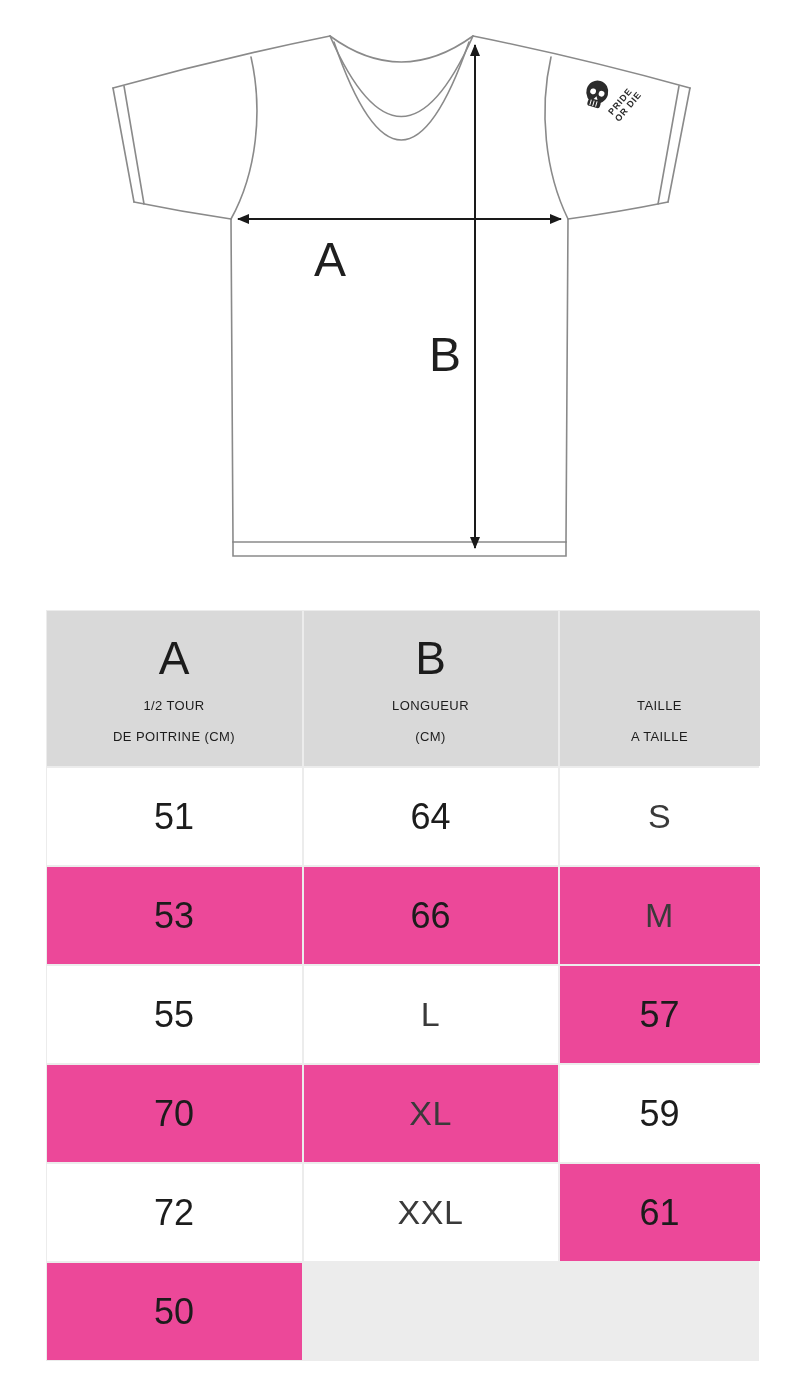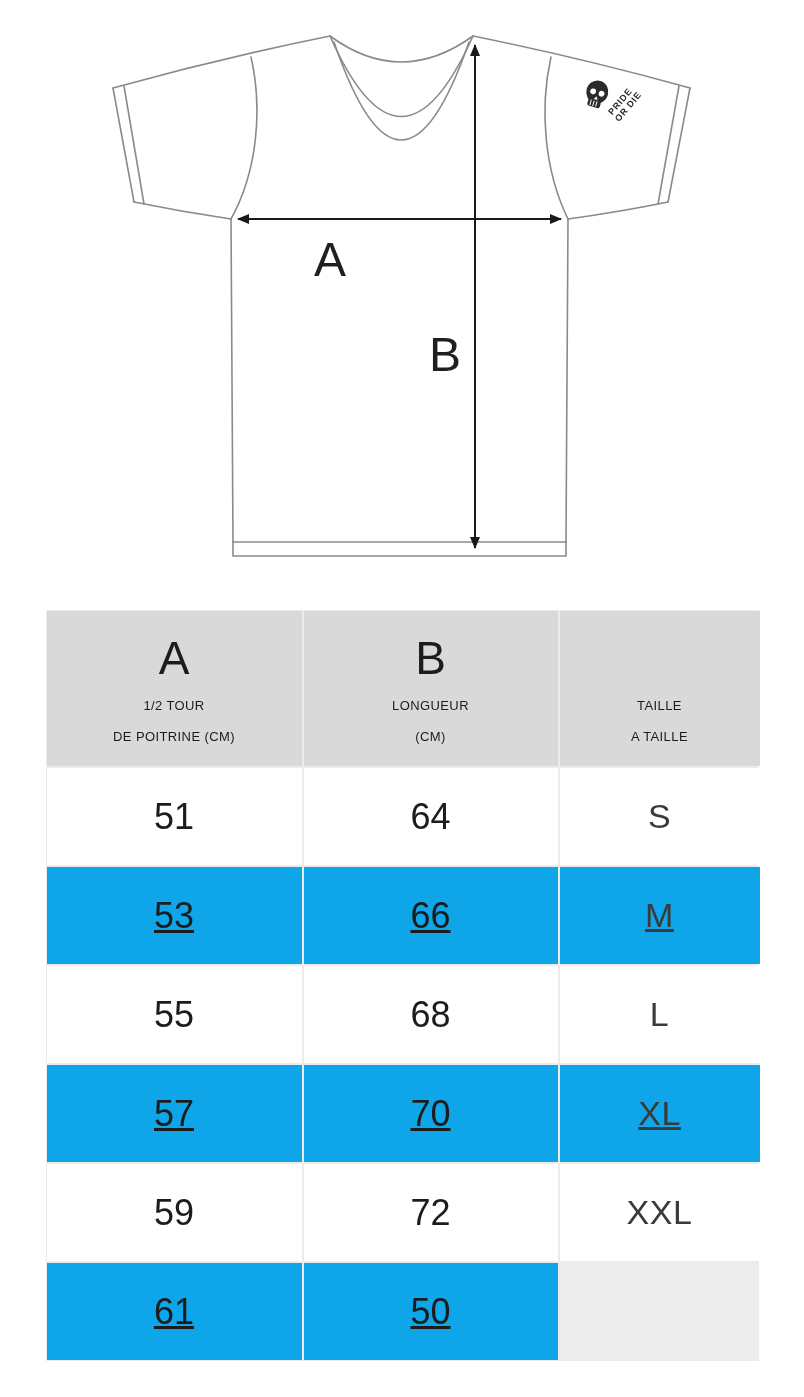--- a/index.html
+++ b/index.html
@@ -29,21 +29,21 @@
   }
   .hdr-letter{
     font-size:46px;height:64px;display:flex;align-items:center;justify-content:center;
     color:#1c1c1c;
   }
   .hdr-line{font-size:13px;line-height:31px;letter-spacing:.4px;}
   .row-cell{
     height:97px;background:#ffffff;
     font-size:36px;color:#1c1c1c;text-align:right;
   }
-  .row-cell.alt{background:#0ea5e9;text-decoration:underline;}
+  .row-cell.alt{background:#ec4899;}
   .size-cell{font-size:34px;font-weight:300;color:#3a3a3a;letter-spacing:.5px;}
 </style>
 </head>
 <body>
 
 <div class="page">
 
   <div class="diagram-wrap">
     <svg viewBox="0 0 804 588" width="804" height="588" xmlns="http://www.w3.org/2000/svg">
       <defs>
@@ -122,21 +122,20 @@
 
     <div class="cell row-cell">51</div>
     <div class="cell row-cell">64</div>
     <div class="cell row-cell size-cell">S</div>
 
     <div class="cell row-cell alt">53</div>
     <div class="cell row-cell alt">66</div>
     <div class="cell row-cell alt size-cell">M</div>
 
     <div class="cell row-cell">55</div>
-    <div class="cell row-cell">68</div>
     <div class="cell row-cell size-cell">L</div>
 
     <div class="cell row-cell alt">57</div>
     <div class="cell row-cell alt">70</div>
     <div class="cell row-cell alt size-cell">XL</div>
 
     <div class="cell row-cell">59</div>
     <div class="cell row-cell">72</div>
     <div class="cell row-cell size-cell">XXL</div>
 

